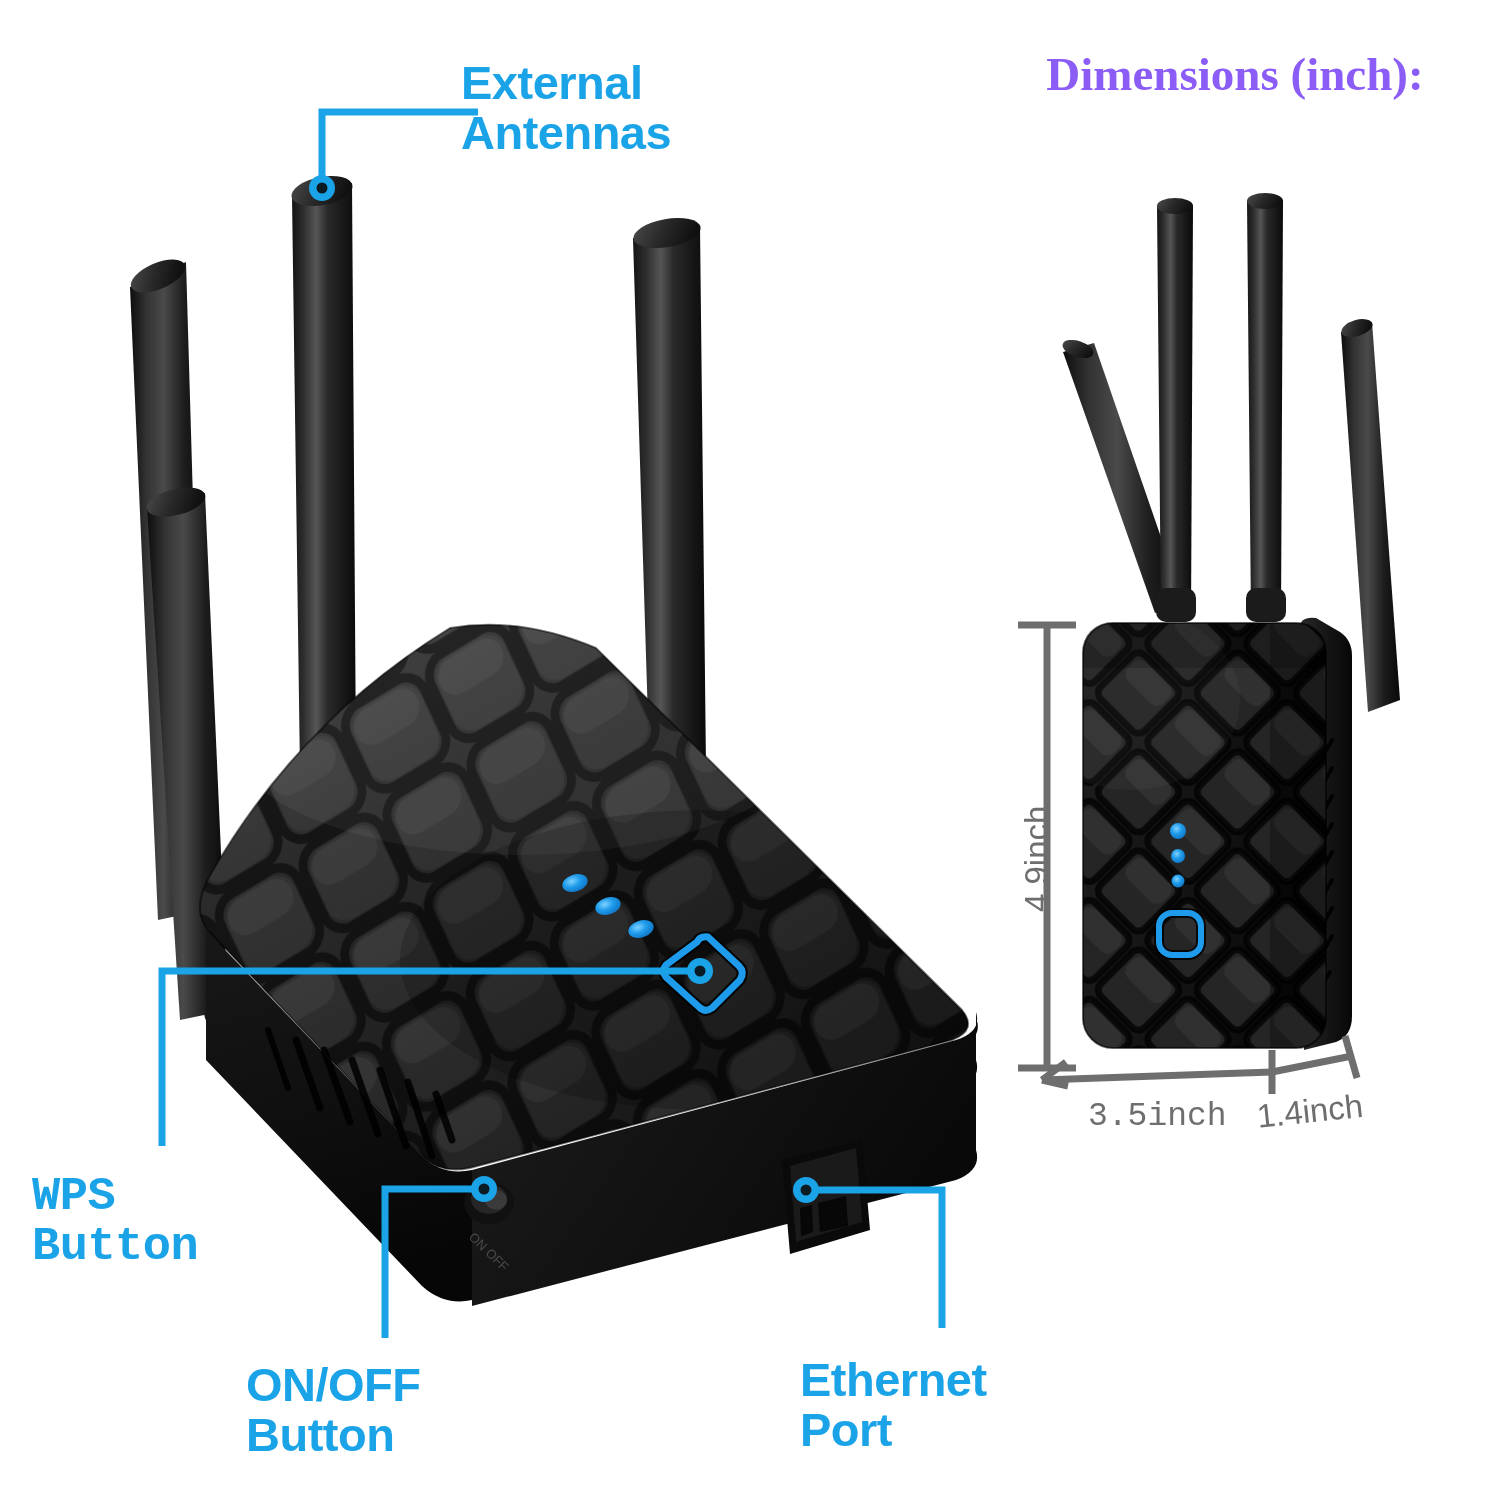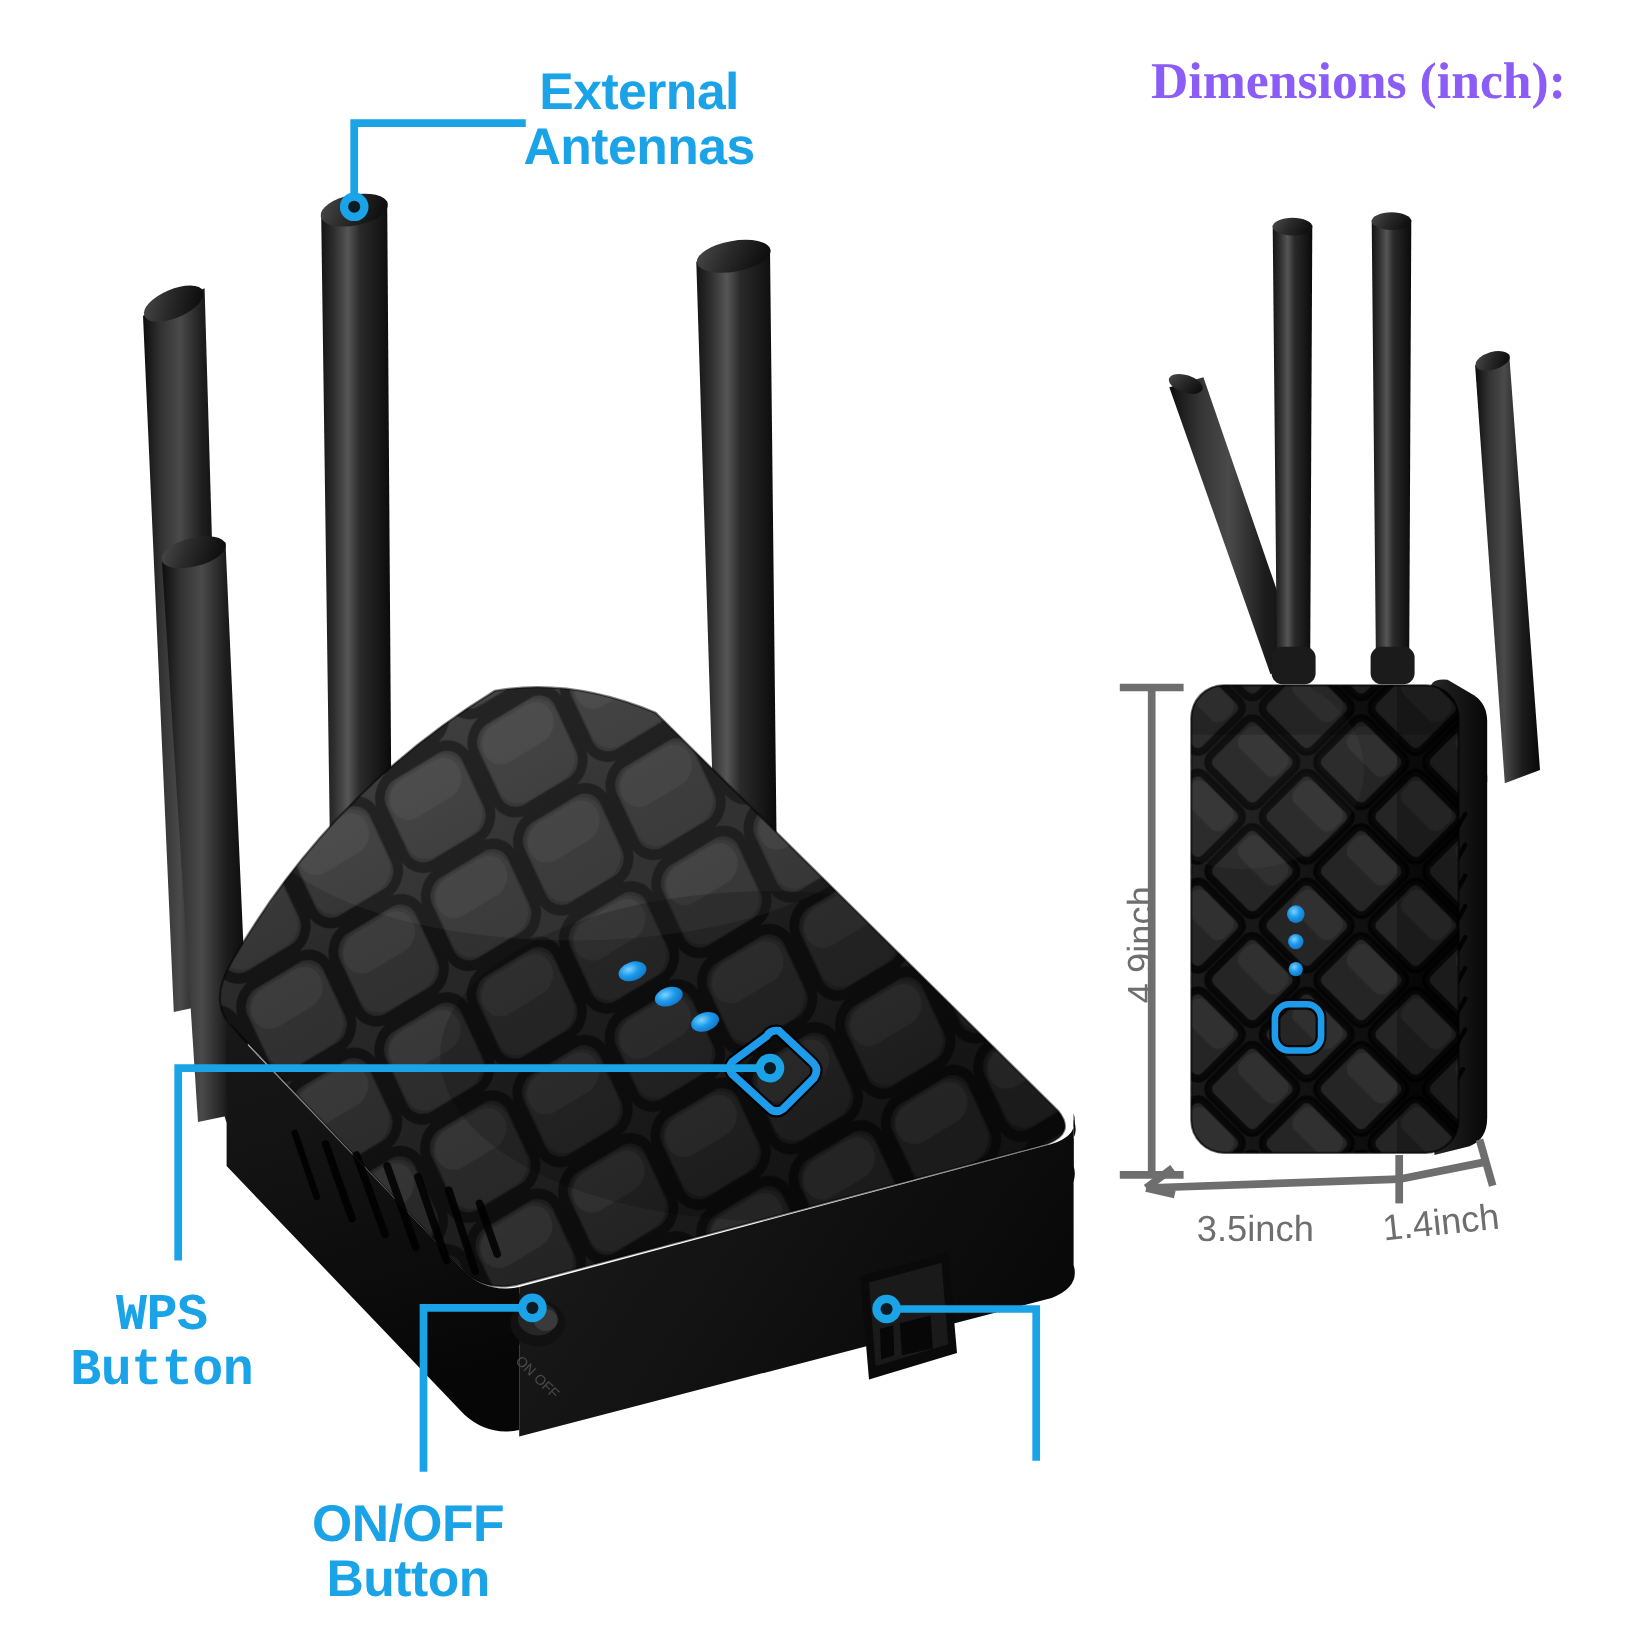--- a/index.html
+++ b/index.html
@@ -9,21 +9,21 @@
   
   .callout-label{
     position:absolute;
     color:#1BA3E8;
     font-family:"Liberation Sans",sans-serif;
     font-weight:bold;
     font-size:47px;
     line-height:1.06;
     letter-spacing:-0.5px;
     white-space:pre-line;
-    text-align:center;
+    text-align:left;
     user-select:none;
   }
   .dim-title{
     position:absolute;
     color:#8b5cf6;
     font-family:Liberation Serif, serif;
     font-weight:bold;
     font-size:47px;
     line-height:1.12;
     text-align:center;
@@ -326,23 +326,25 @@
 
   <div class="callout-label" style="left:461px;top:58px;width:240px;">External
 Antennas</div>
 
   <div class="callout-label" style="left:32px;top:1172px;width:230px;font-family:Liberation Mono, monospace;">WPS
 Button</div>
 
   <div class="callout-label" style="left:246px;top:1360px;width:250px;">ON/OFF
 Button</div>
 
+  <div class="callout-label" style="left:800px;top:1355px;width:250px;">Ethernet
+Port</div>
 
   <div class="dim-title" style="left:1010px;top:48px;width:450px;">Dimensions (inch):</div>
 
 
   <div class="dim-meas vert-meas" style="left:1018px;top:912px;">4.9inch</div>
 
-  <div class="dim-meas" style="left:1088px;top:1098px;">3.5inch</div>
+  <div class="dim-meas" style="left:1088px;top:1098px;font-family:Liberation Mono, monospace;">3.5inch</div>
 
   <div class="dim-meas" style="left:1255px;top:1098px;transform:rotate(-6deg);transform-origin:0 0;">1.4inch</div>
 
 </div>
 
 </body></html>

